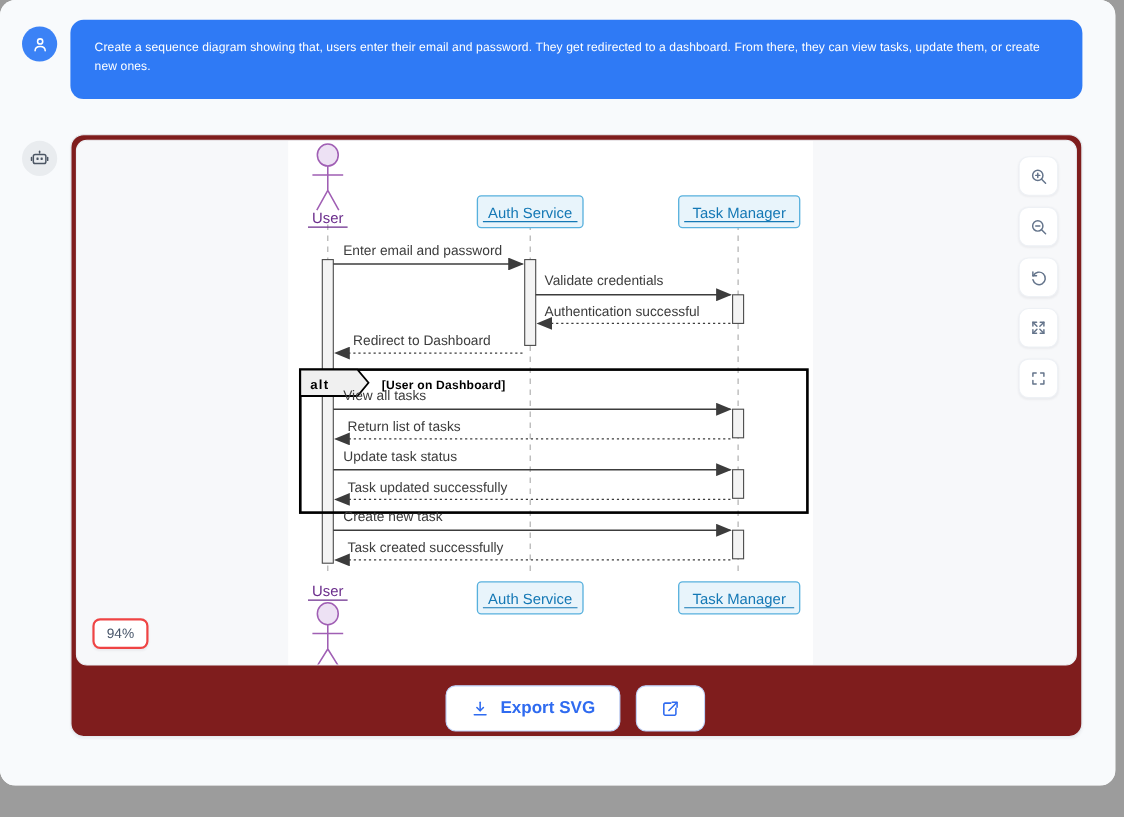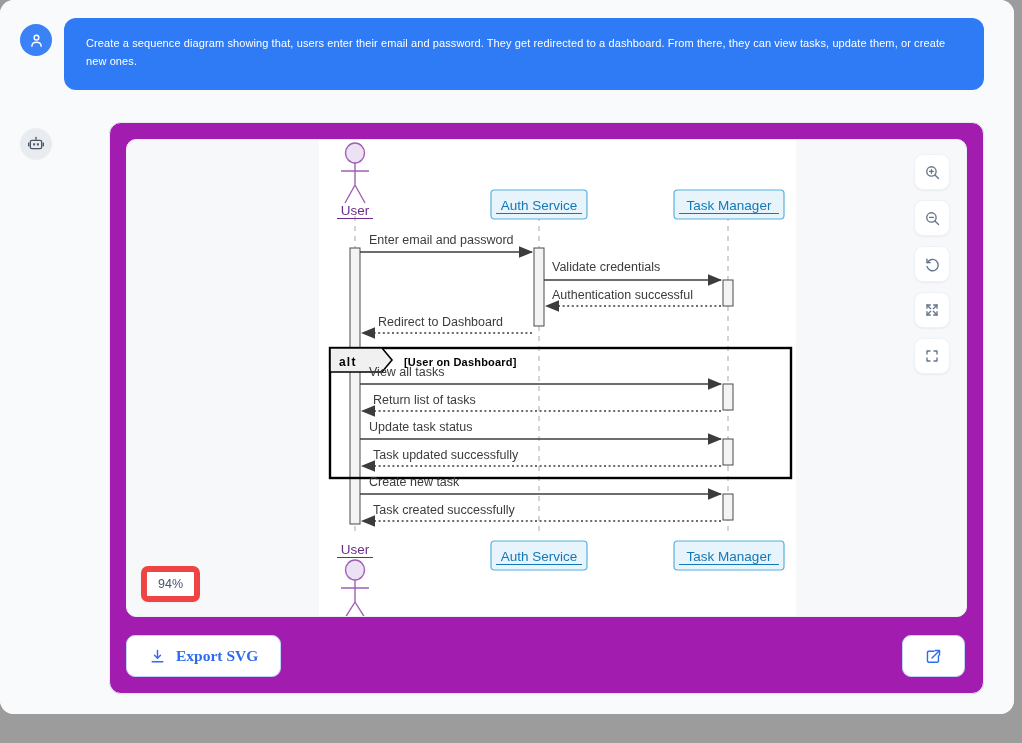--- a/index.html
+++ b/index.html
@@ -64,26 +64,25 @@
   .assistant-avatar {
     width: 32px; height: 32px;
     border-radius: 50%;
     background: #e9ecef;
     flex: 0 0 32px;
     display: flex; align-items: center; justify-content: center;
     margin-top: 6px;
   }
   .card {
     flex: 1 1 auto;
-    background: #a21caf;
+    background: #7f1d1d;
     border: 1px solid #e7ebf0;
     border-radius: 12px;
-    padding: 16px;
+    padding: 4px;
     box-shadow: 0 1px 2px rgba(16,24,40,.04);
-    margin-left: 45px;
   }
   .canvas-wrap {
     position: relative;
     height: 478px;
     background: #f7f8fa;
     border: 1px solid #edf0f4;
     border-radius: 10px;
     overflow: hidden;
   }
   .diagram-surface {
@@ -106,32 +105,32 @@
     border-radius: 9px;
     display: flex; align-items: center; justify-content: center;
     box-shadow: 0 1px 2px rgba(16,24,40,.05);
     cursor: pointer;
     color: #64748b;
   }
   .zoom-badge {
     position: absolute;
     left: 14px; bottom: 14px;
     background: #ffffff;
-    border: 6px solid #ef4444;
+    border: 2px solid #ef4444;
     border-radius: 7px;
     padding: 5px 11px;
     font-size: 12.5px;
     color: #475569;
     box-shadow: 0 1px 2px rgba(16,24,40,.05);
   }
 
   
   .actions {
-    display: flex; justify-content: space-between; gap: 14px;
-    margin-top: 18px; padding-right: 2px; font-family: Liberation Serif, serif;
+    display: flex; justify-content: center; gap: 14px;
+    margin-top: 18px; padding-right: 2px;
   }
   .act-btn {
     display: inline-flex; align-items: center; gap: 10px;
     border: 1px solid #bfd4fb;
     background: #ffffff;
     color: #2f6bf0;
     border-radius: 9px;
     padding: 11px 22px;
     font-size: 15.5px;
     font-weight: 600;

